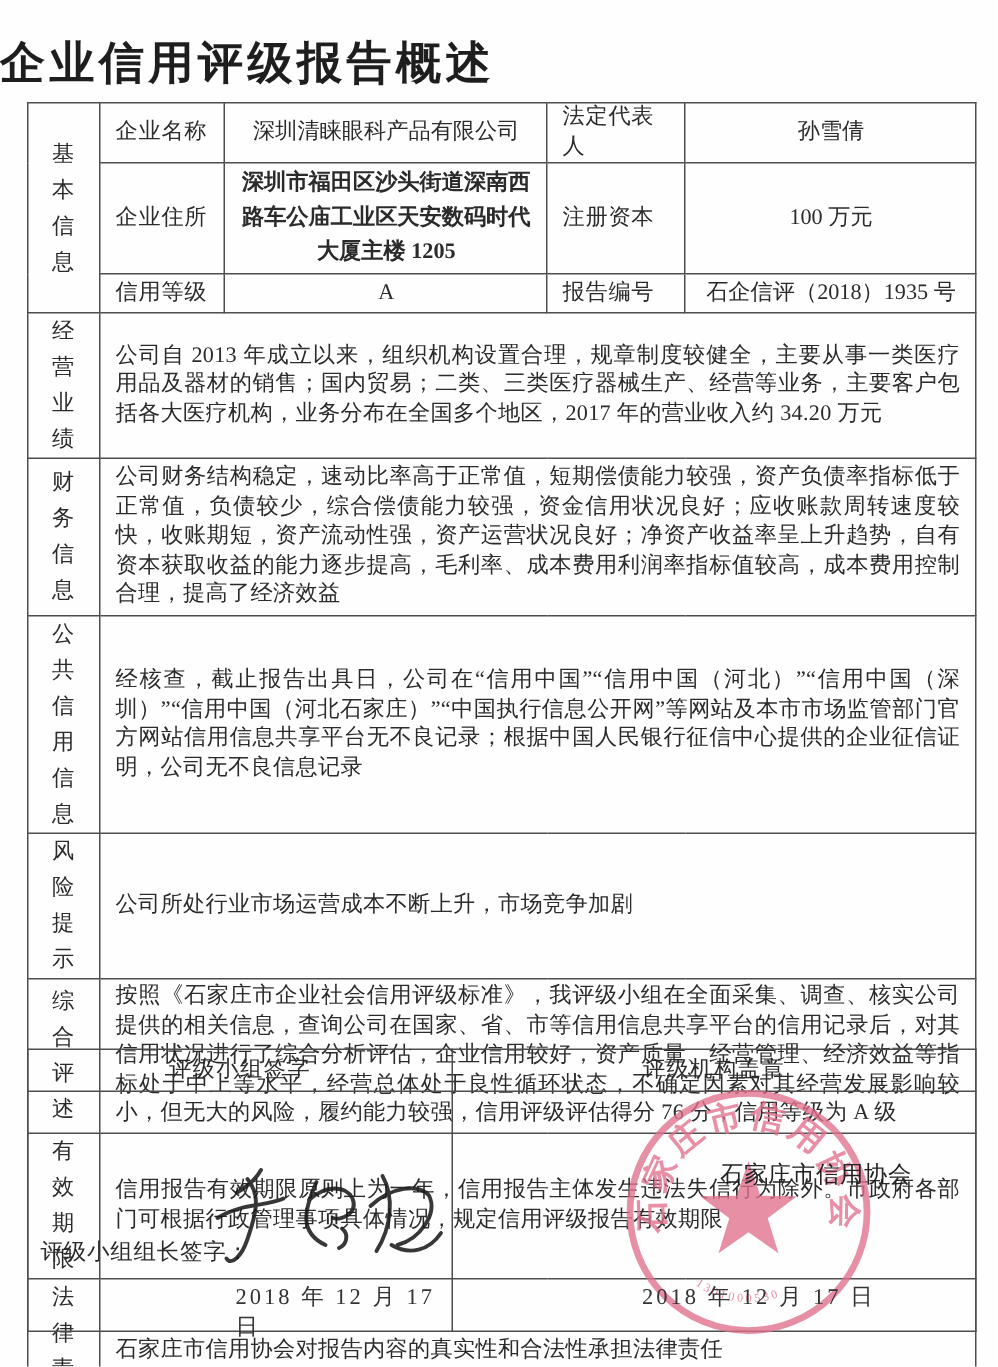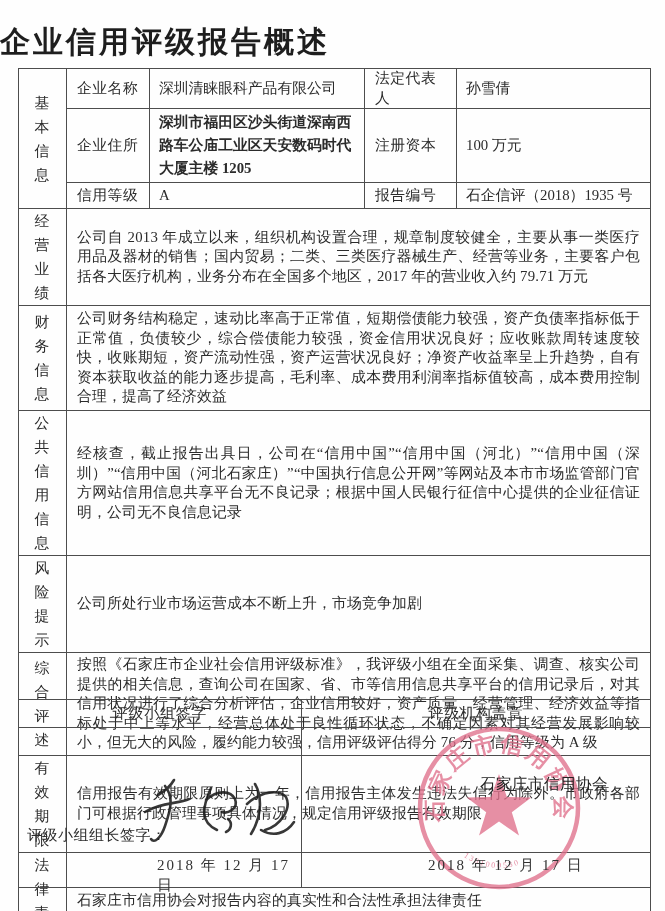--- a/index.html
+++ b/index.html
@@ -16,21 +16,21 @@
   table{border-collapse:collapse;table-layout:fixed;position:absolute;left:18px;background:transparent;}
   td{border:1px solid #4d4d4d;vertical-align:middle;font-size:14.8px;line-height:19.5px;}
   .main{top:68px;width:632px;}
   .foot{top:699px;width:632px;}
   td.sec{
     text-align:center;padding:0 8px;letter-spacing:1px;line-height:24px;
     word-break:break-all;
     font-family:Liberation Serif, serif;
   }
   td.lbl{padding:0 8px 0 10px;letter-spacing:0.5px;}
-  td.val{padding:2px 8px 2px 9px;text-align:left;margin-top:24px;}
+  td.val{padding:2px 8px 2px 9px;text-align:center;margin-top:24px;}
   td.body{padding:2px 10px;text-align:justify;letter-spacing:0.2px;}
   td.head{ text-align:center;letter-spacing:1px;}
   td.signcell{position:relative;padding:0;}
   .leader-label{position:absolute;left:8px;top:56px;font-size:15px;letter-spacing:0.5px;margin-top:42px;}
   .sig{position:absolute;left:122px;top:44px;}
   .datetxt{position:absolute;font-size:15px;letter-spacing:2px;color:#333;margin-left:40px;}
   .date-left{left:98px;top:128px;}
   .date-right{left:86px;top:128px;z-index:3;}
   .agency-name{position:absolute;left:178px;top:46px;font-size:15.5px;letter-spacing:0.5px;z-index:3;color:#222;}
   .sealwrap{position:absolute;left:112px;top:-5px;width:170px;height:170px;z-index:2;}
@@ -65,21 +65,21 @@
       <td class="val">100 万元</td>
     </tr>
     <tr style="height:26px">
       <td class="lbl">信用等级</td>
       <td class="val">A</td>
       <td class="lbl">报告编号</td>
       <td class="val">石企信评（2018）1935 号</td>
     </tr>
     <tr style="height:76px">
       <td class="sec">经营业绩</td>
-      <td class="body" colspan="4">公司自 2013 年成立以来，组织机构设置合理，规章制度较健全，主要从事一类医疗用品及器材的销售；国内贸易；二类、三类医疗器械生产、经营等业务，主要客户包括各大医疗机构，业务分布在全国多个地区，2017 年的营业收入约 79.71 万元</td>
+      <td class="body" colspan="4">公司自 2013 年成立以来，组织机构设置合理，规章制度较健全，主要从事一类医疗用品及器材的销售；国内贸易；二类、三类医疗器械生产、经营等业务，主要客户包括各大医疗机构，业务分布在全国多个地区，2017 年的营业收入约 34.20 万元</td>
     </tr>
     <tr style="height:105px">
       <td class="sec">财务信息</td>
       <td class="body" colspan="4">公司财务结构稳定，速动比率高于正常值，短期偿债能力较强，资产负债率指标低于正常值，负债较少，综合偿债能力较强，资金信用状况良好；应收账款周转速度较快，收账期短，资产流动性强，资产运营状况良好；净资产收益率呈上升趋势，自有资本获取收益的能力逐步提高，毛利率、成本费用利润率指标值较高，成本费用控制合理，提高了经济效益</td>
     </tr>
     <tr style="height:90px">
       <td class="sec">公共信用信息</td>
       <td class="body" colspan="4">经核查，截止报告出具日，公司在“信用中国”“信用中国（河北）”“信用中国（深圳）”“信用中国（河北石家庄）”“中国执行信息公开网”等网站及本市市场监管部门官方网站信用信息共享平台无不良记录；根据中国人民银行征信中心提供的企业征信证明，公司无不良信息记录</td>
     </tr>
     <tr style="height:45px">

